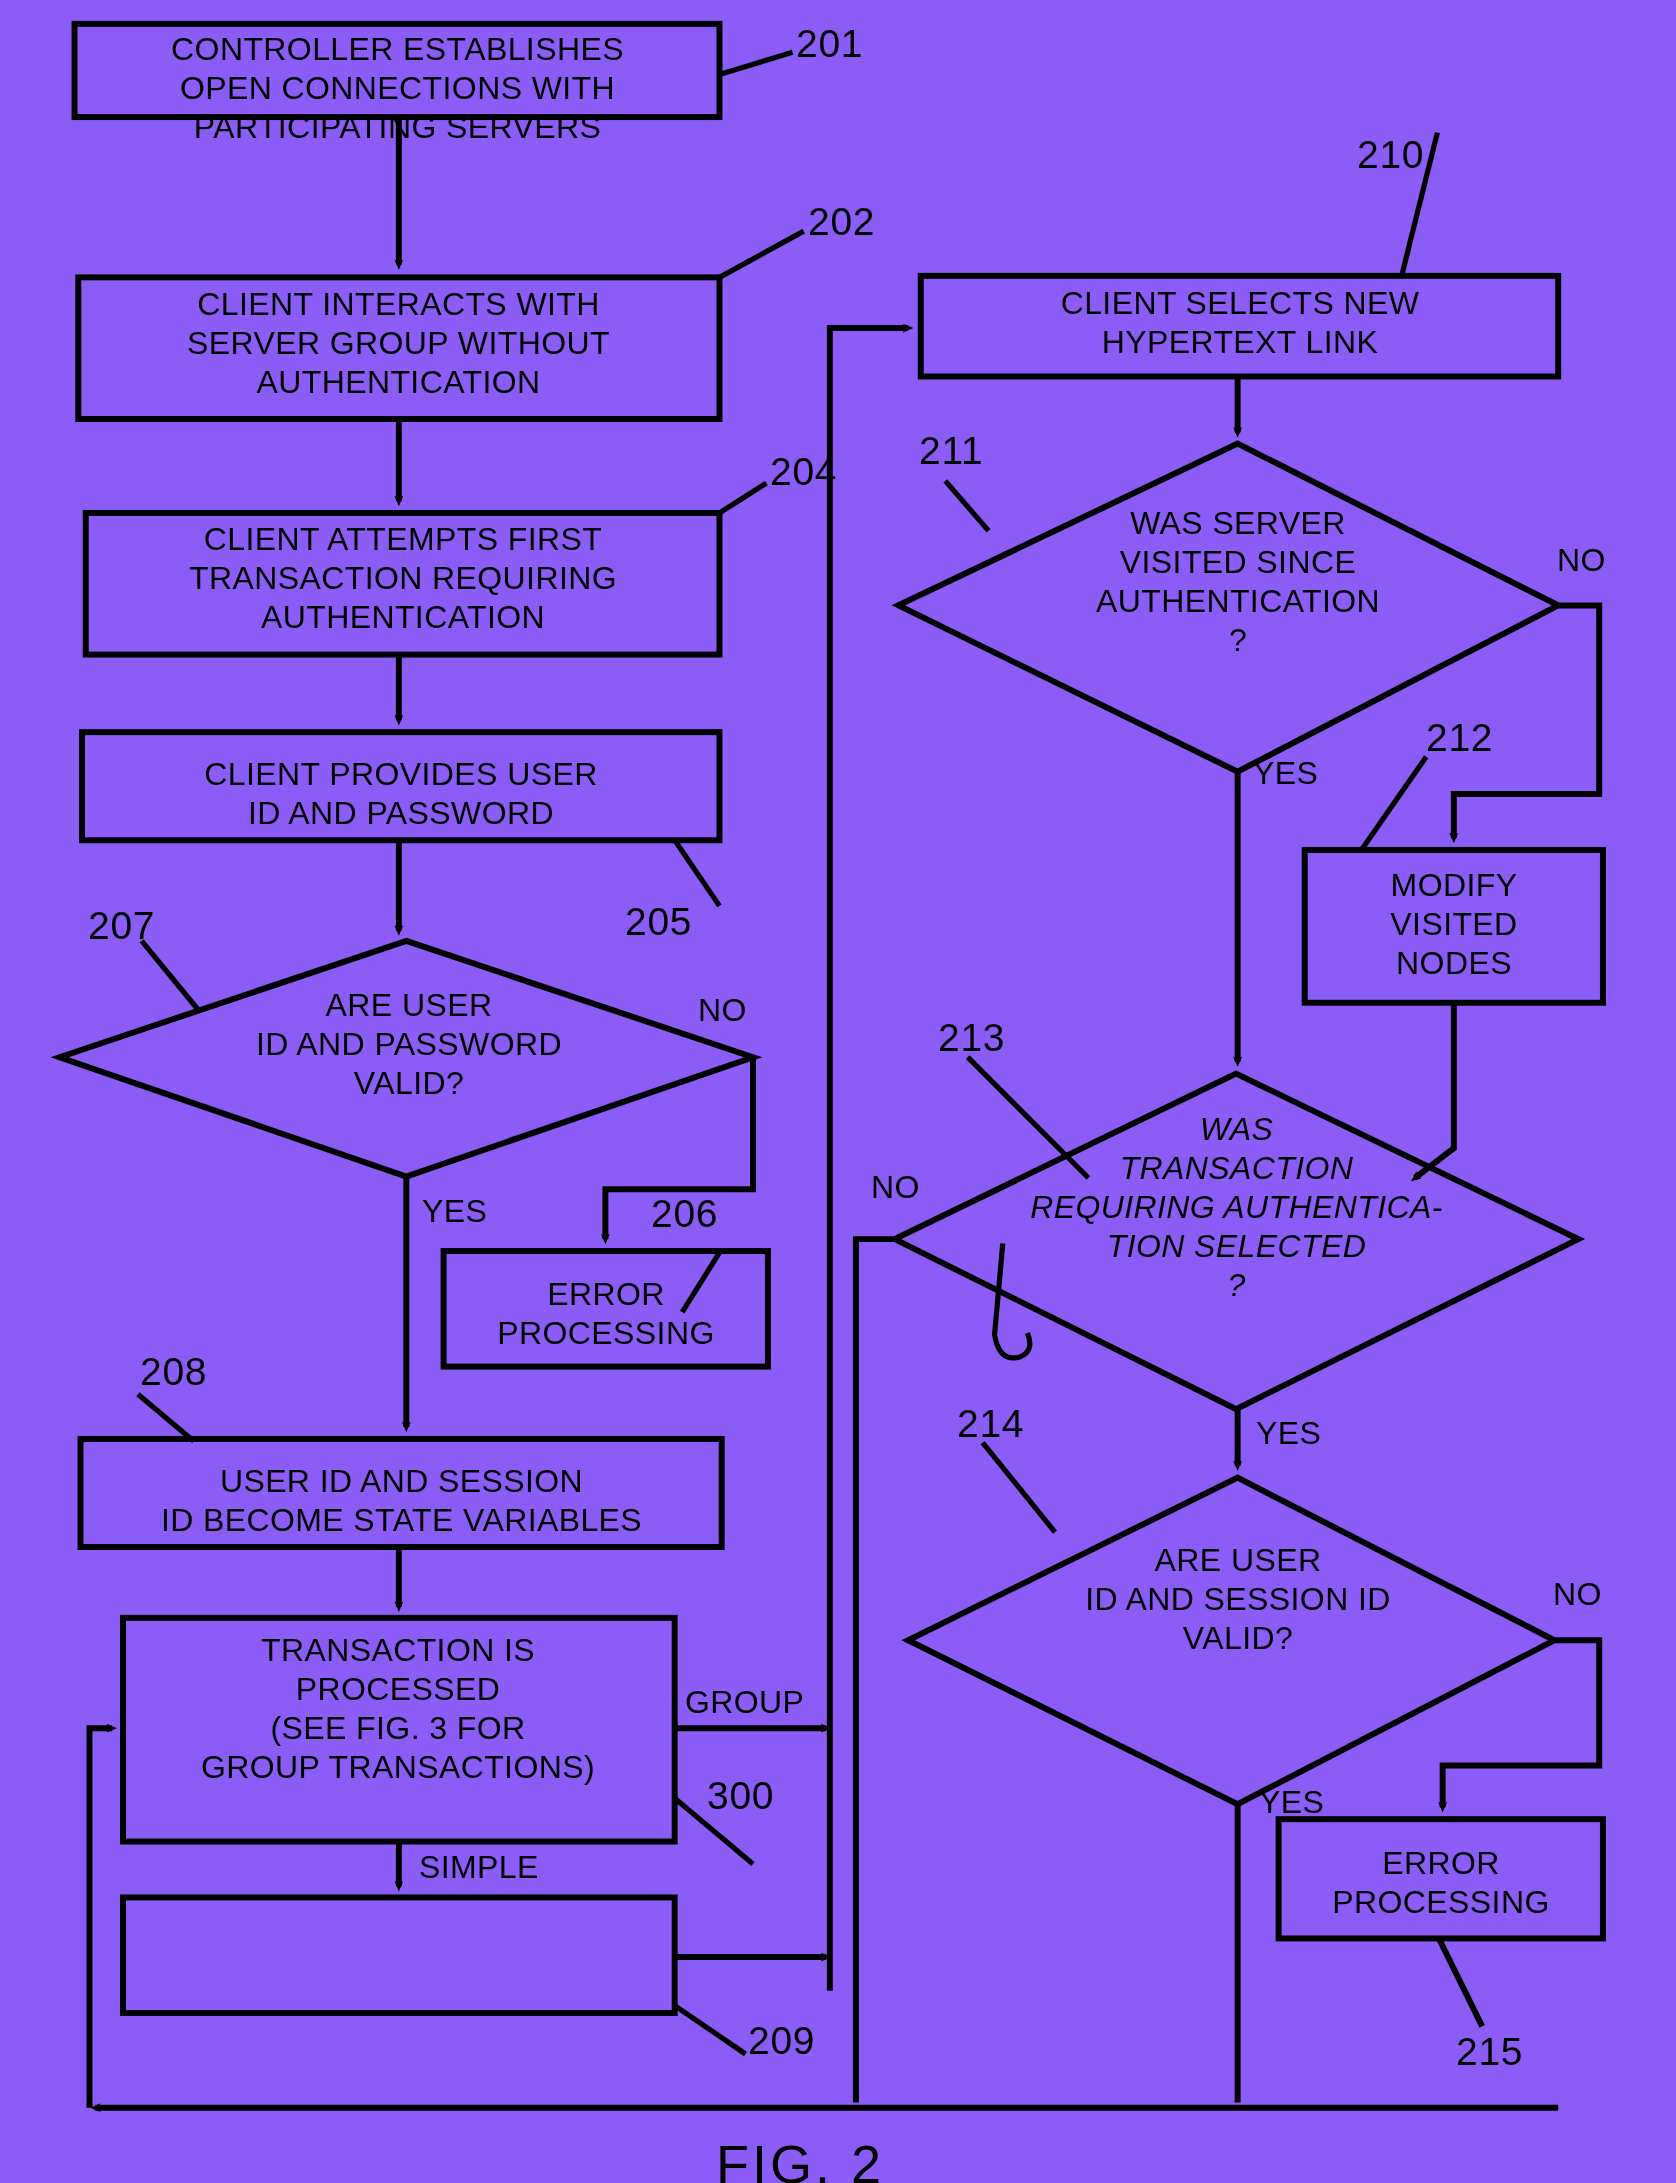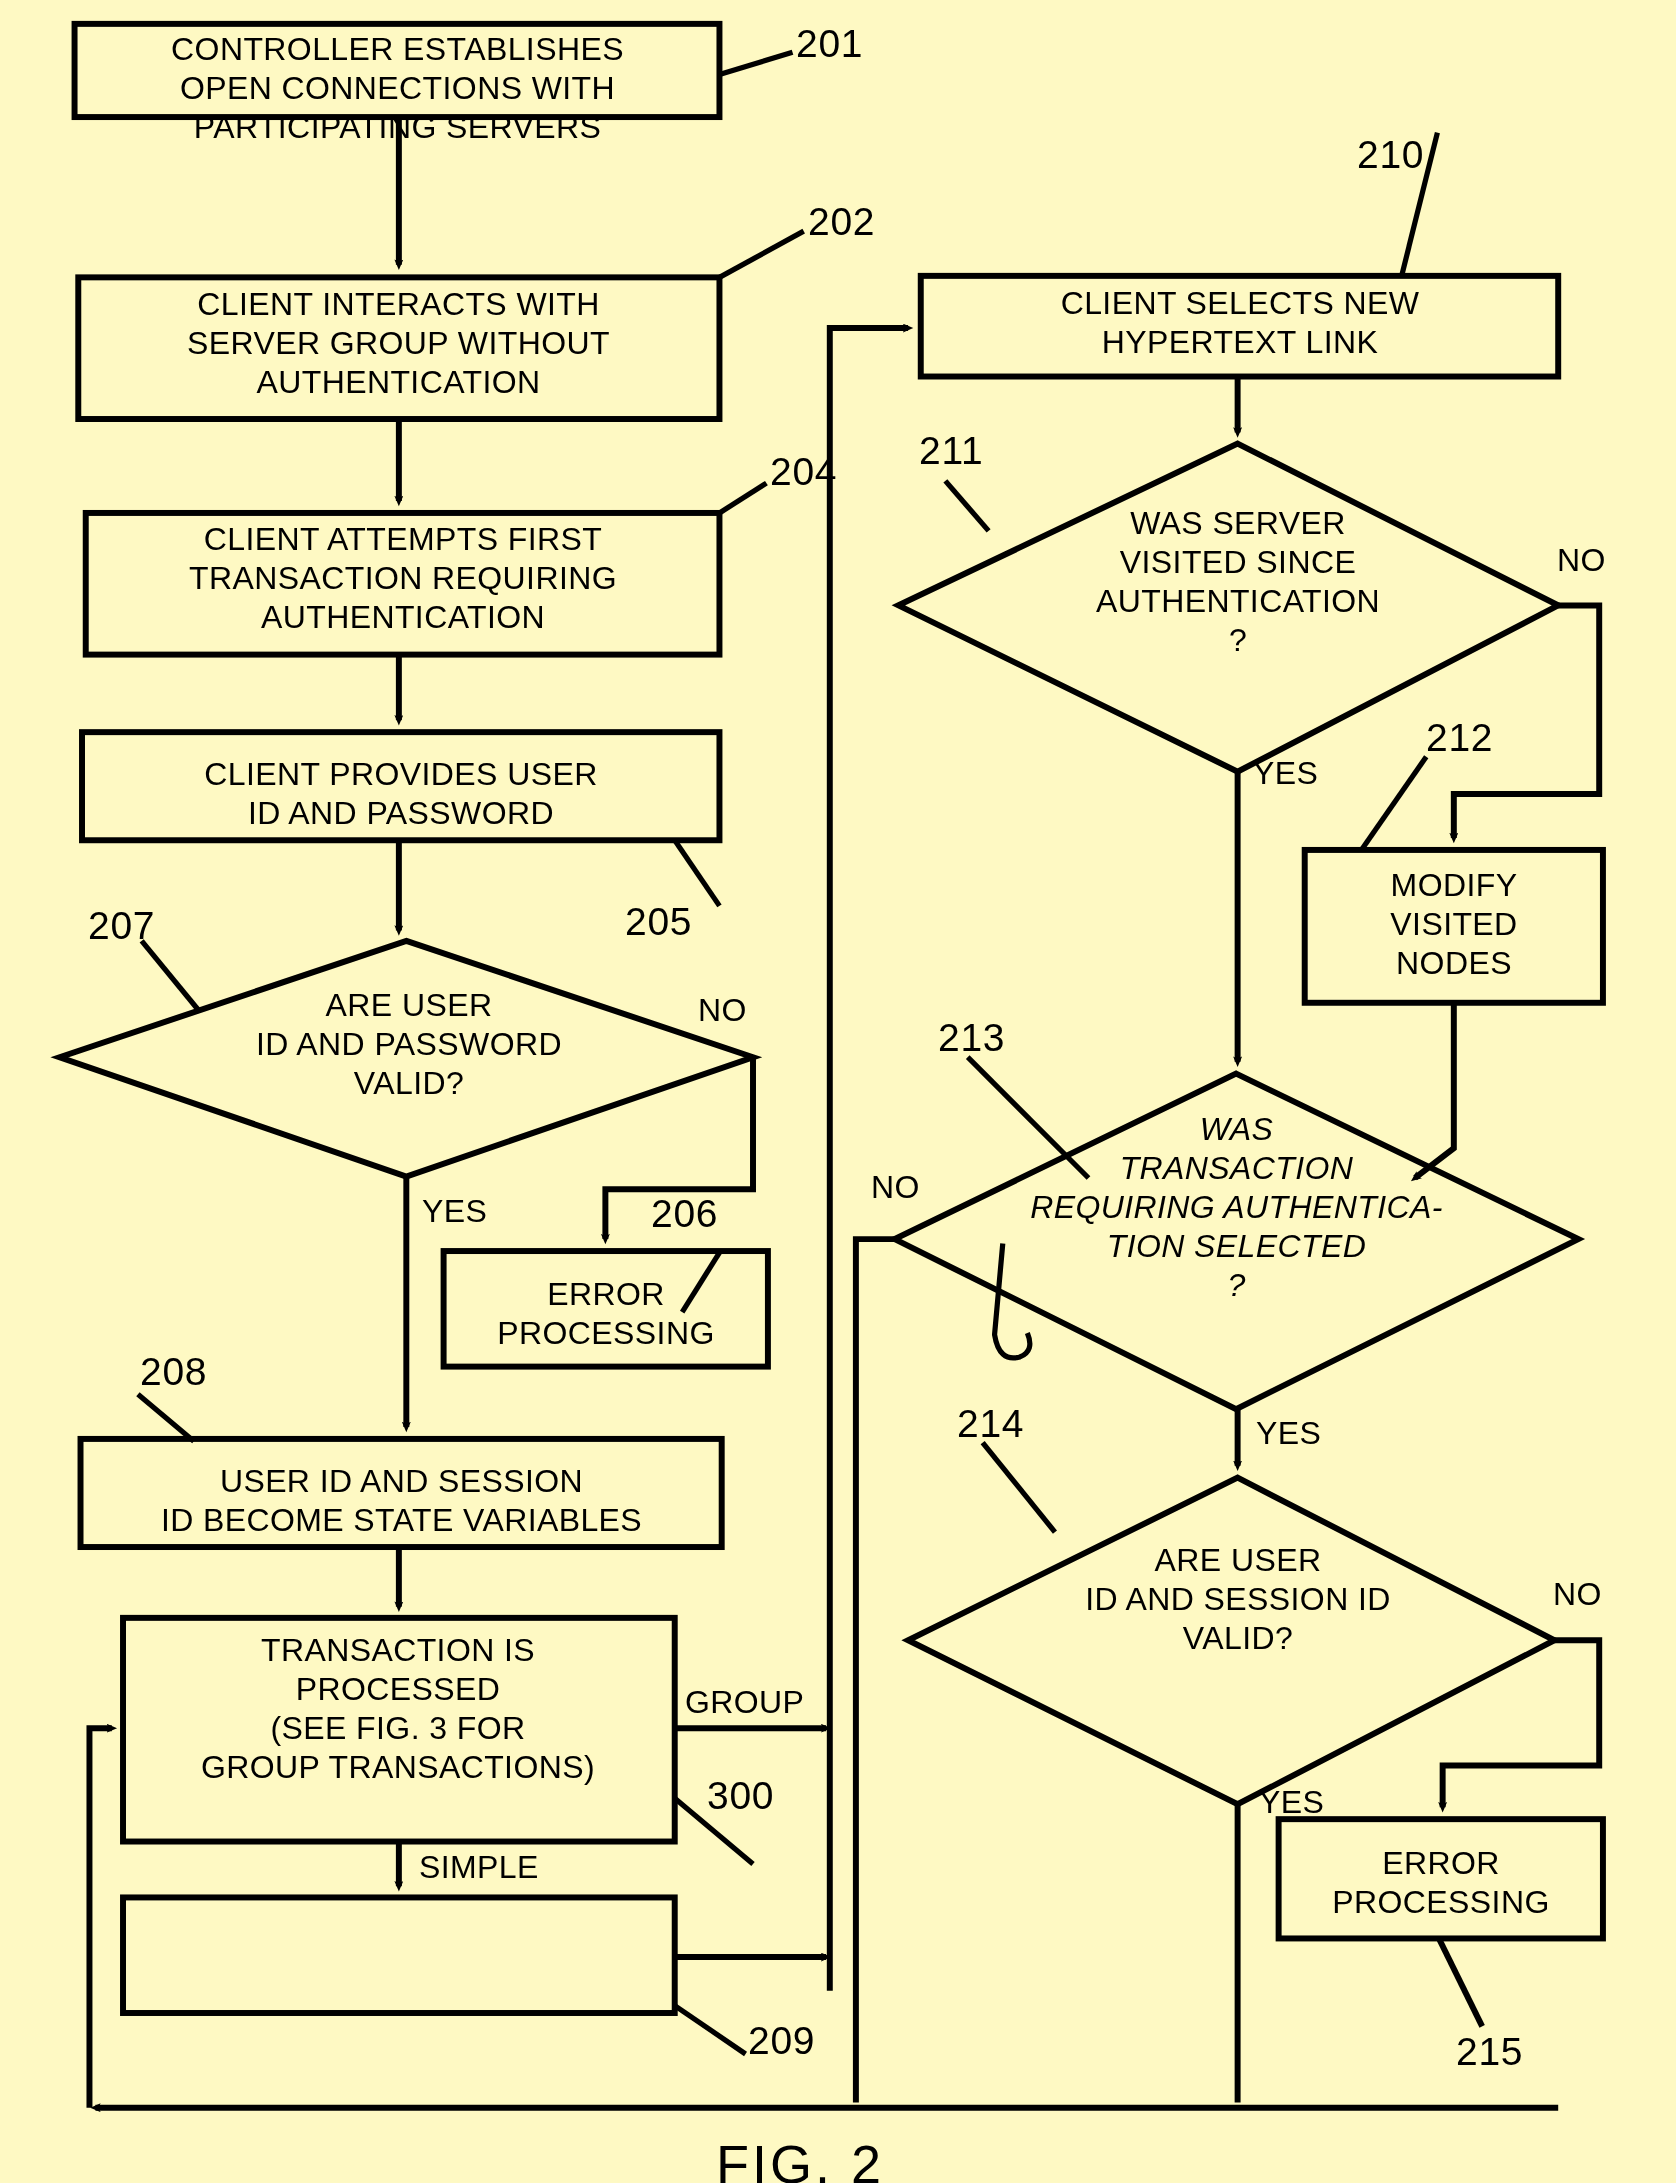--- a/index.html
+++ b/index.html
@@ -4,21 +4,21 @@
 <style>
   html, body {
     margin: 0;
     padding: 0;
     background: #ffffff;
   }
   #page {
     position: relative;
     width: 1676px;
     height: 2183px;
-    background: #fef9c3;
+    background: #8b5cf6;
     font-family: "Liberation Sans", sans-serif;
     overflow: hidden;
   }
   #svg-layer {
     position: absolute;
     left: 0;
     top: 0;
     width: 1676px;
     height: 2183px;
   }

